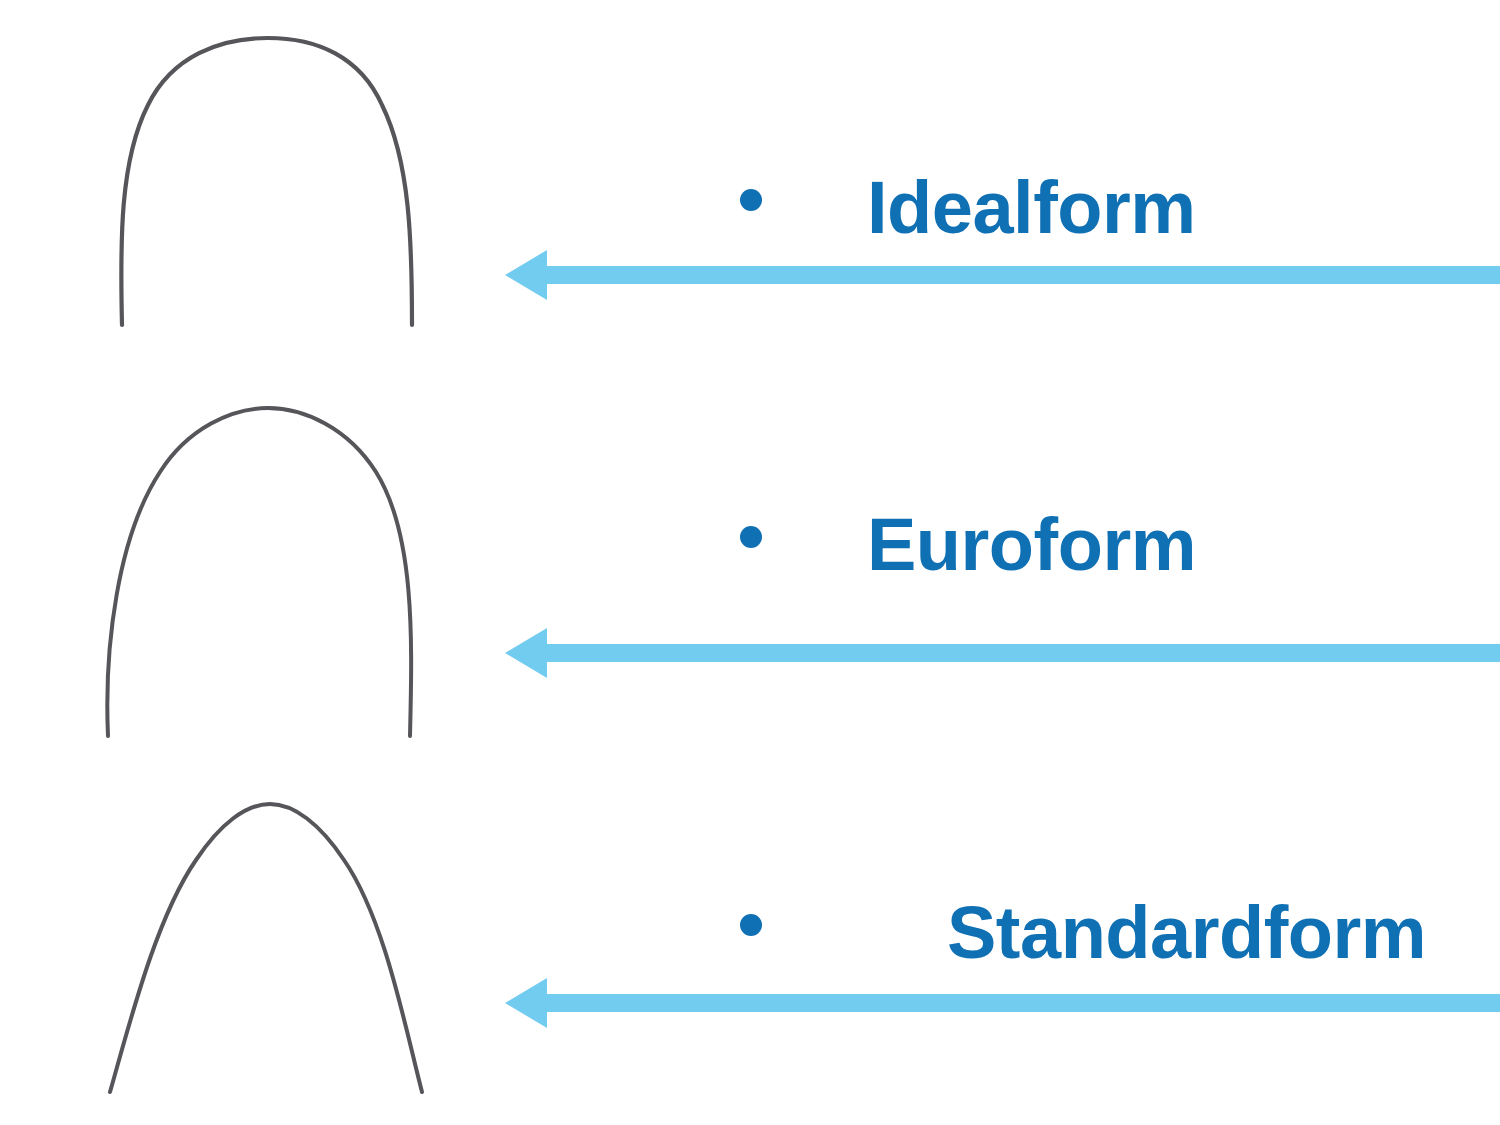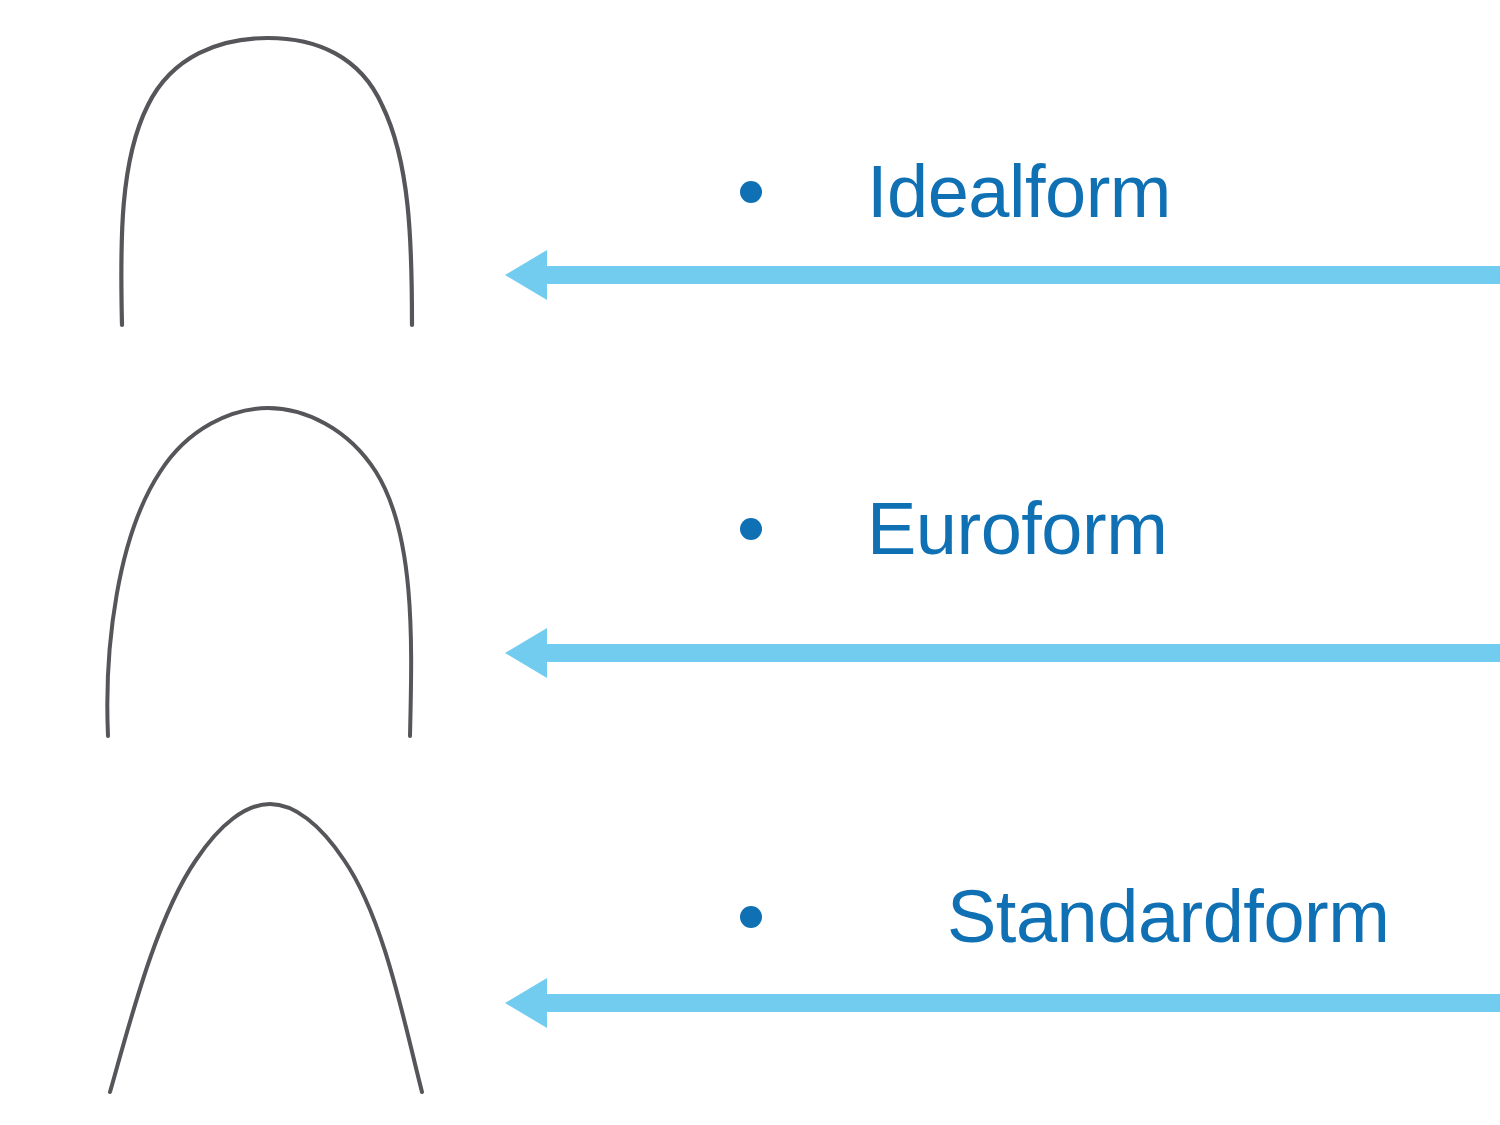--- a/index.html
+++ b/index.html
@@ -41,22 +41,23 @@
     width: 22px;
     height: 22px;
     border-radius: 50%;
     background: #1070B4;
     flex: 0 0 auto;
   }
   .bullet-label {
     font-size: 74px;
     line-height: 1.0;
     color: #1070B4;
-    font-weight: 400;
+    font-weight: 700;
     letter-spacing: -0.5px;
+    margin-top: 16px;
   }
   .gap-small { width: 105px; flex: 0 0 auto; }
 
   #bullet-row-1 { left: 740px; top: 155px; }
   #bullet-row-2 { left: 740px; top: 492px; }
   #bullet-row-3 { left: 740px; top: 880px; gap: 40px; }
 
   
   .arrow {
     position: absolute;

